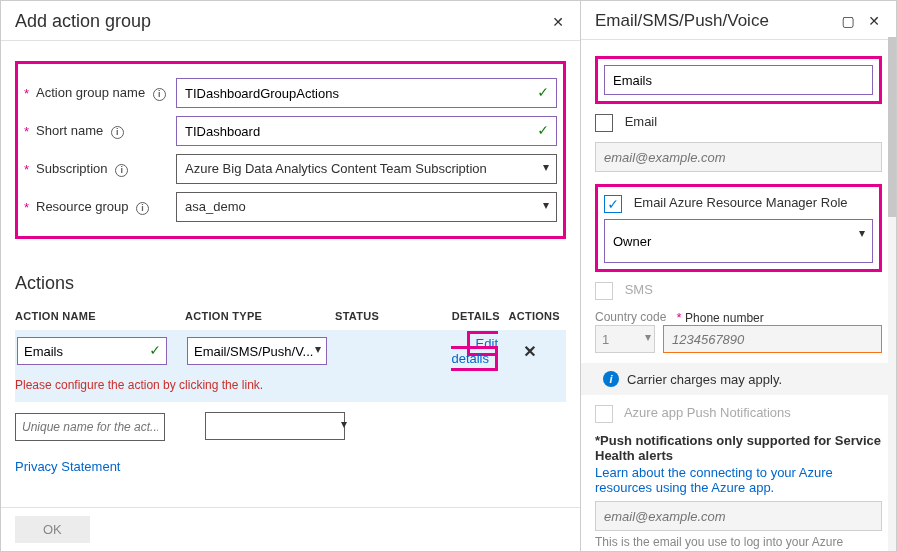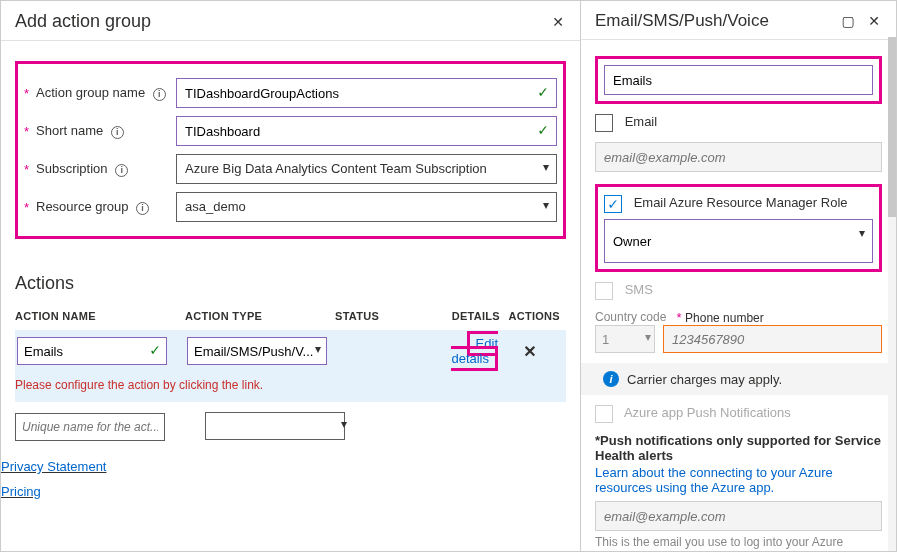--- a/index.html
+++ b/index.html
@@ -53,21 +53,21 @@
   .action-name-input { width: 150px; height: 28px; border: 1px solid #8764b8; padding: 0 24px 0 6px; font-size: 13px; background: #fff; position: relative; }
   .action-name-wrap, .action-type-wrap { position: relative; display: inline-block; }
   .action-type-select { width: 140px; height: 28px; border: 1px solid #8764b8; padding: 0 20px 0 6px; font-size: 13px; background: #fff; text-align: left; }
   .edit-details { border: 3px solid #e3008c; padding: 2px 6px; color: #0066cc; cursor: pointer; }
   .delete-x { font-size: 16px; font-weight: bold; cursor: pointer; color: #323130; text-align: center; }
   .warning-row { color: #c9302c; font-size: 12px; padding: 6px 0 10px 0; background: #e5f1fb; }
   .empty-row { display: flex; align-items: center; margin-top: 10px; }
   .empty-name-input { width: 150px; height: 28px; border: 1px solid #605e5c; padding: 0 6px; font-style: italic; color: #888; font-size: 12px; background: #fff; }
   .empty-type-select { width: 140px; height: 28px; border: 1px solid #605e5c; background: #fff; position: relative; }
 
-  .links { padding: 8px 0; text-decoration: underline; }
+  .links { padding: 8px 14px; }
   .link { color: #0066cc; font-size: 13px; margin: 10px 0; cursor: pointer; }
 
   .ok-bar { position: absolute; bottom: 0; left: 0; right: 0; padding: 8px 14px; border-top: 1px solid #e1e1e1; background: #fff; }
   .ok-btn { background: #ececec; border: none; color: #888; padding: 6px 28px; font-size: 13px; }
 
   
   .rp-body { padding: 10px 14px; overflow-y: auto; flex: 1; }
   .rp-label { font-size: 13px; margin-bottom: 4px; }
   .rp-input-full { width: 100%; height: 30px; border: 1px solid #8764b8; padding: 0 8px; font-size: 13px; }
   .rp-input-grey { width: 100%; height: 30px; border: 1px solid #cfcfcf; background: #f4f4f4; padding: 0 8px; font-size: 13px; font-style: italic; color: #888; }
@@ -191,23 +191,25 @@
         </div>
         <div class="cell col-type" style="position:relative; margin-left:20px;">
           <button class="empty-type-select"></button>
           <span class="dropdown-arrow" style="right:8px; top:5px;">▾</span>
         </div>
       </div>
     </div>
 
     <div class="links">
       <div class="link">Privacy Statement</div>
-      <div class="link">Pricing</div>
-    </div>
-
+    </div>
+
+    <div class="ok-bar">
+      <button class="ok-btn">OK</button>
+    </div>
   </div>
 
   <div class="right-panel">
     <div class="panel-header">
       <div class="panel-title" style="font-size:17px;">Email/SMS/Push/Voice</div>
       <div class="header-icons">
         <div class="icon-btn">▢</div>
         <div class="icon-btn">✕</div>
       </div>
     </div>

